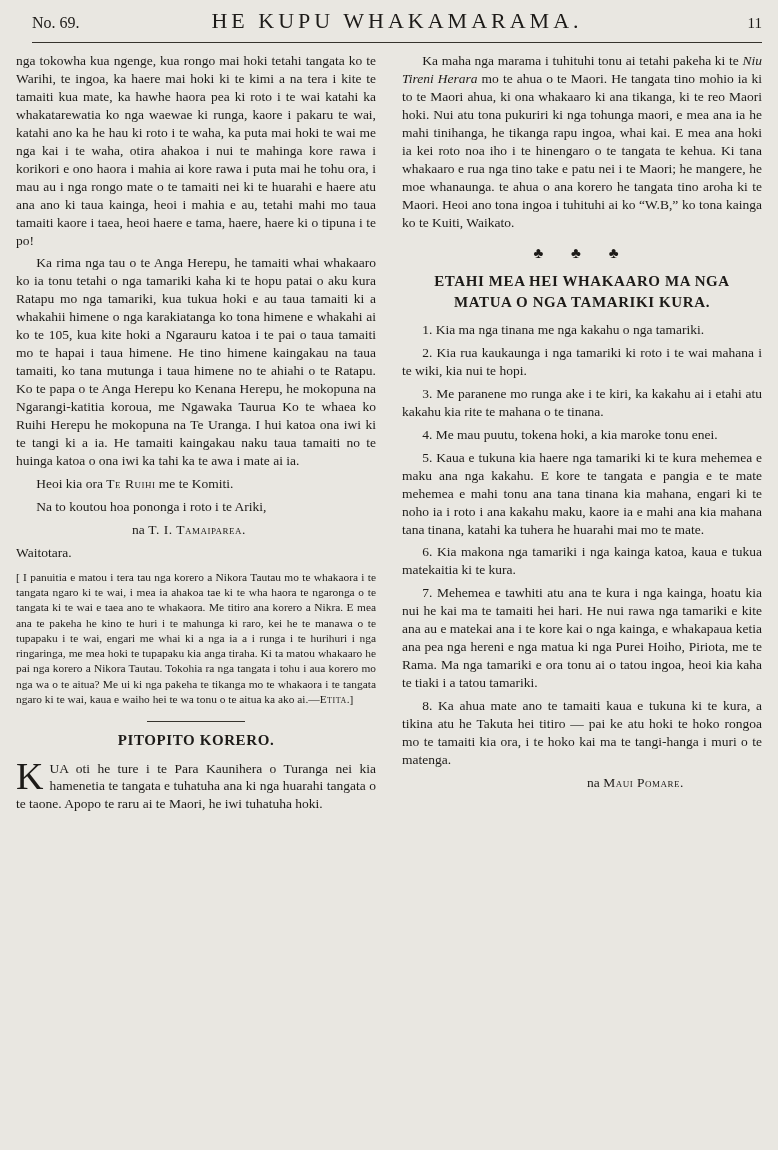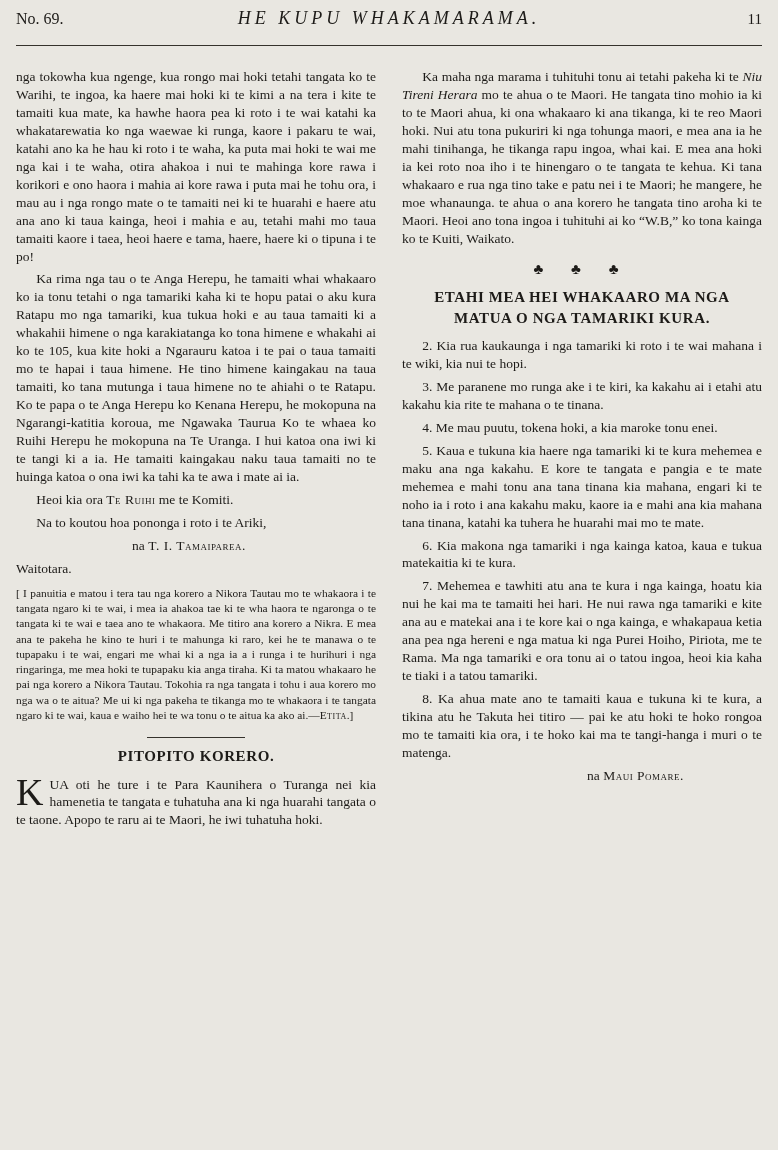--- a/index.html
+++ b/index.html
@@ -2,25 +2,25 @@
 <html><head>
 <meta charset="utf-8">
 <style>
   html,body{margin:0;padding:0;background:#cfcdc8;}
   .page{
     width:778px;height:1150px;box-sizing:border-box;
     background:#e9e7e1;color:#1d1b18;
     font-family:"Liberation Serif", serif;
     padding:8px 16px 6px;overflow:hidden;position:relative;
   }
-  .masthead{display:flex;align-items:baseline;border-bottom:1.6px solid #35322c;padding-bottom:16px;}
+  .masthead{display:flex;align-items:baseline;border-bottom:1.6px solid #35322c;padding-bottom:8px;margin-left:16px;}
   .issue{flex:0 0 90px;font-size:16px;}
-  .title{flex:1;text-align:center;font-size:18px;font-weight:normal;letter-spacing:4px;margin:0;font-style:italic;}
+  .title{flex:1;text-align:center;font-size:22px;font-weight:normal;letter-spacing:4px;margin:0;}
   .pageno{flex:0 0 90px;text-align:right;font-size:15px;}
-  .columns{display:flex;gap:26px;margin-top:22px;}
+  .columns{display:flex;gap:26px;margin-top:9px;}
   .col{flex:1;font-size:13.5px;line-height:1.33;text-align:justify;min-width:0;}
   p{margin:0 0 5px;text-indent:1.5em;}
   p.noindent{text-indent:0;}
   .sc{font-variant:small-caps;letter-spacing:0.5px;}
   .em{font-style:italic;}
   .sig-line{text-align:center;padding-right:14px;text-indent:0;}
   .sig-line-deep{text-align:right;padding-right:78px;text-indent:0;}
   .vale-line{text-align:right;padding-right:26px;text-indent:0;}
   .note{font-size:11.4px;line-height:1.34;margin-top:8px;text-indent:0;}
   .rule-short{width:98px;border-top:1.2px solid #35322c;margin:14px auto 8px;}
@@ -58,20 +58,21 @@
       <p class="noindent"><span class="dropcap">K</span><span>UA oti he ture i te Para Kaunihera o Turanga nei kia hamenetia te tangata e tuhatuha ana ki nga huarahi tangata o te taone. Apopo te raru ai te Maori, he iwi tuhatuha hoki.</span></p>
     </div>
 
     <div class="col">
       <p><span>Ka maha nga marama i tuhituhi tonu ai tetahi pakeha ki te </span><span class="em">Niu Tireni Herara</span><span> mo te ahua o te Maori.  He tangata tino mohio ia ki to te Maori ahua, ki ona whakaaro ki ana tikanga, ki te reo Maori hoki.  Nui atu tona pukuriri ki nga tohunga maori, e mea ana ia he mahi tinihanga, he tikanga rapu ingoa, whai kai. E mea ana hoki ia kei roto noa iho i te hinengaro o te tangata te kehua. Ki tana whakaaro e rua nga tino take e patu nei i te Maori; he mangere, he moe whanaunga. te ahua o ana korero he tangata tino aroha ki te Maori.  Heoi ano tona ingoa i tuhituhi ai ko “W.B,” ko tona kainga ko te Kuiti, Waikato.</span></p>
 
       <p class="clubs">♣ ♣ ♣</p>
 
       <p class="section-heading">ETAHI MEA HEI WHAKAARO MA NGA MATUA O NGA TAMARIKI KURA.</p>
 
+      <p>1.  Kia ma nga tinana me nga kakahu o nga tamariki.</p>
       <p>2.  Kia rua kaukaunga i nga tamariki ki roto i te wai mahana i te wiki, kia nui te hopi.</p>
       <p>3.  Me paranene mo runga ake i te kiri, ka kakahu ai i etahi atu kakahu kia rite te mahana o te tinana.</p>
       <p>4.  Me mau puutu, tokena hoki, a kia maroke tonu enei.</p>
       <p>5. Kaua e tukuna kia haere nga tamariki ki te kura mehemea e maku ana nga kakahu. E kore te tangata e pangia e te mate mehemea e mahi tonu ana tana tinana kia mahana, engari ki te noho ia i roto i ana kakahu maku, kaore ia e mahi ana kia mahana tana tinana, katahi ka tuhera he huarahi mai mo te mate.</p>
       <p>6. Kia makona nga tamariki i nga kainga katoa, kaua e tukua matekaitia ki te kura.</p>
       <p>7. Mehemea e tawhiti atu ana te kura i nga kainga, hoatu kia nui he kai ma te tamaiti hei hari.  He nui rawa nga tamariki e kite ana au e matekai ana i te kore kai o nga kainga, e whakapaua ketia ana pea nga hereni e nga matua ki nga Purei Hoiho, Piriota, me te Rama.  Ma nga tamariki e ora tonu ai o tatou ingoa, heoi kia kaha te tiaki i a tatou tamariki.</p>
       <p>8. Ka ahua mate ano te tamaiti kaua e tukuna ki te kura, a tikina atu he Takuta hei titiro — pai ke atu hoki te hoko rongoa mo te tamaiti kia ora, i te hoko kai ma te tangi-hanga i muri o te matenga.</p>
 
       <p class="sig-line-deep"><span>na </span><span class="sc">Maui Pomare.</span></p>
     </div>

